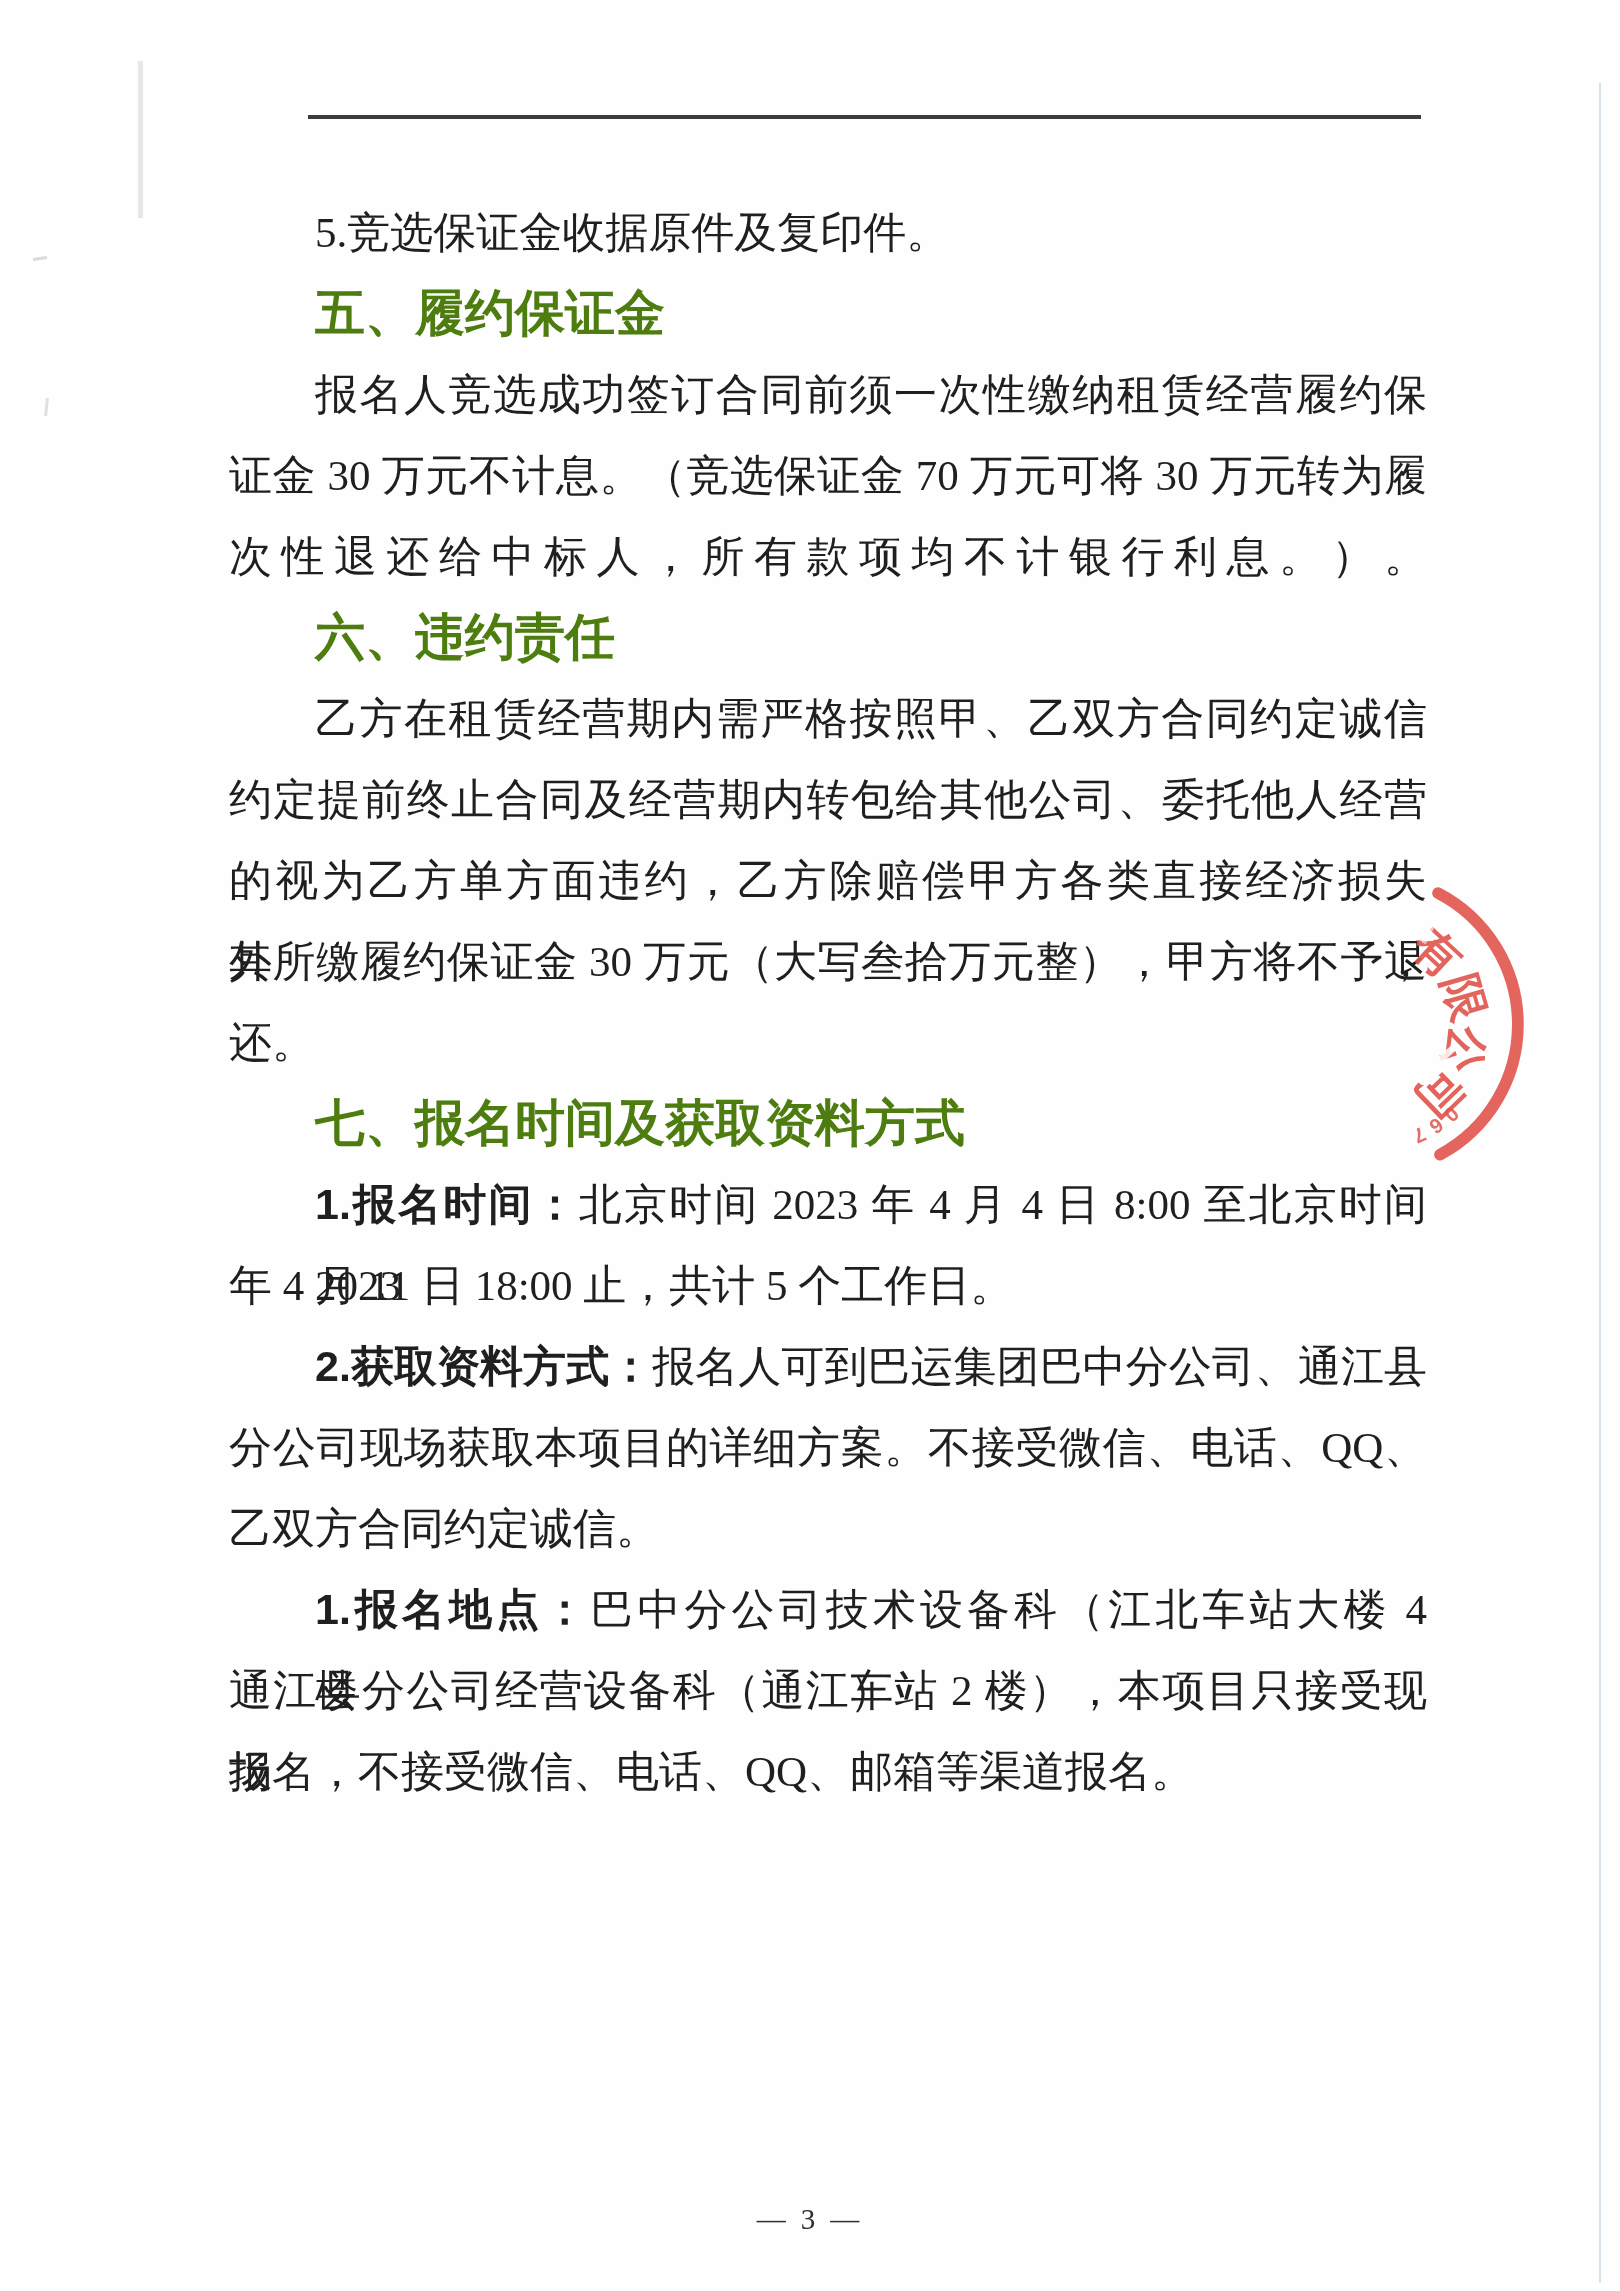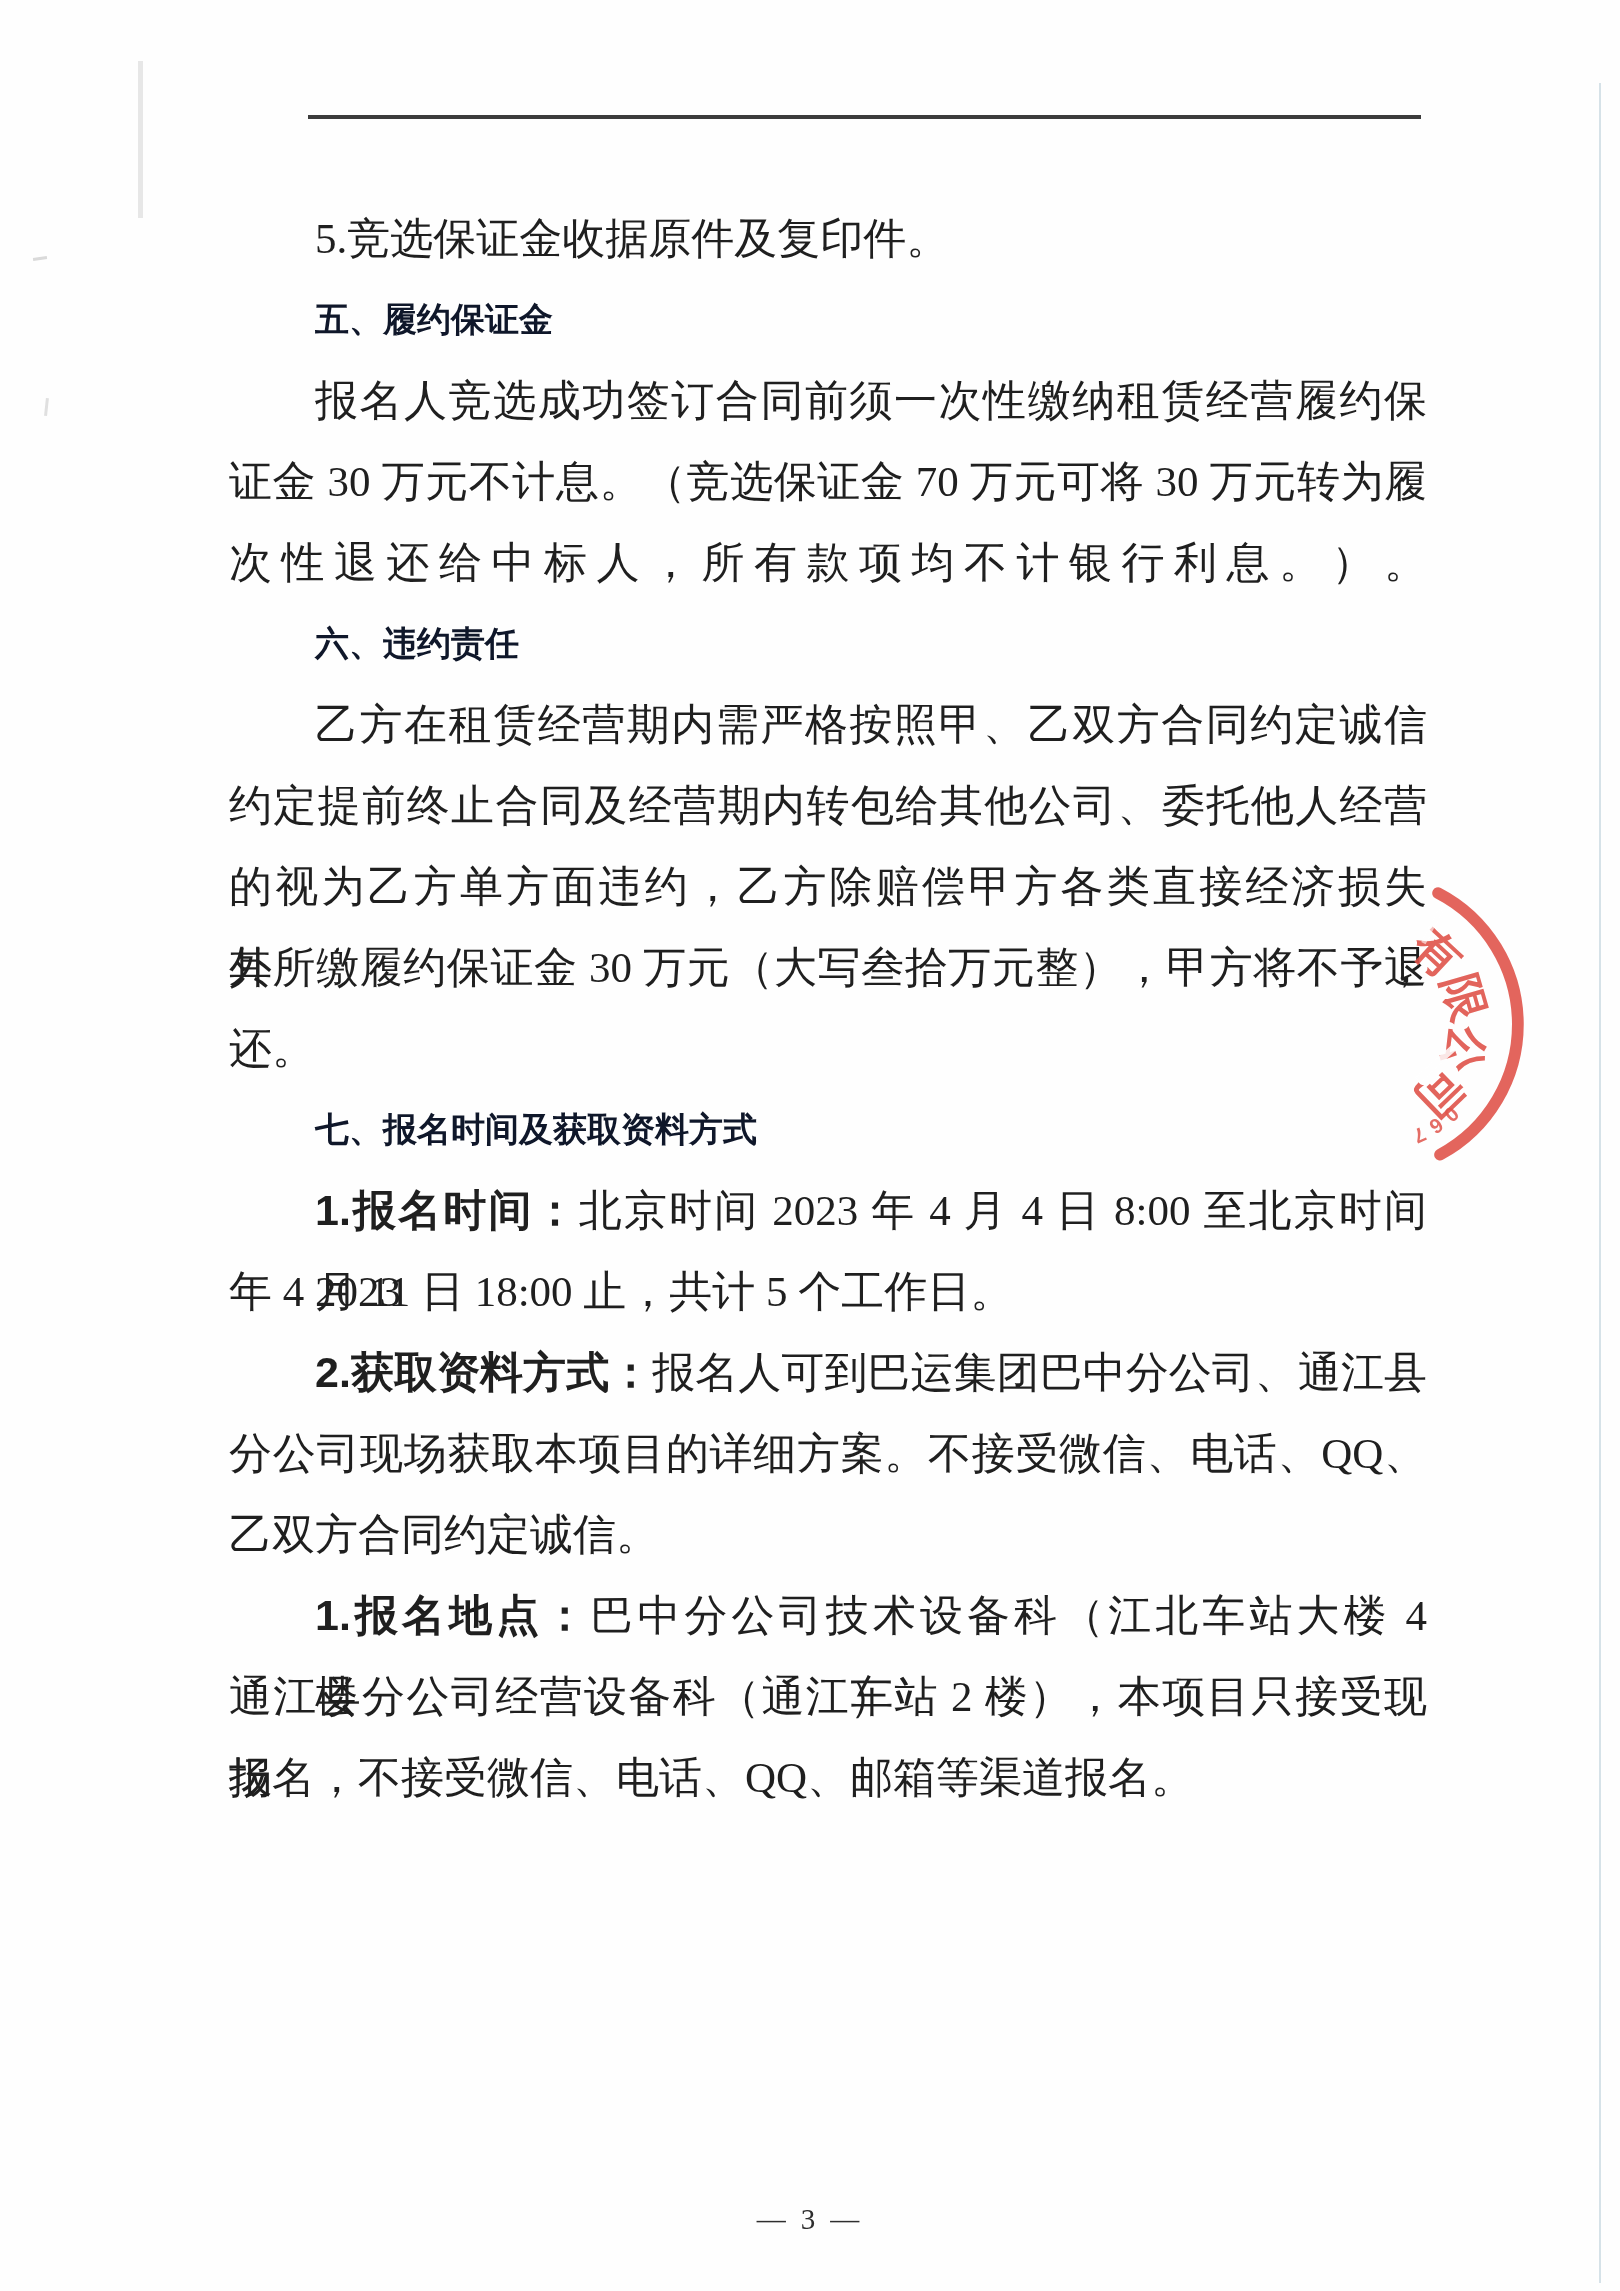--- a/index.html
+++ b/index.html
@@ -28,39 +28,39 @@
   .speck-a{
     position:absolute;left:33px;top:257px;width:13.7px;height:2.9px;
     background:#b5b5b5;opacity:.5;transform:rotate(-8deg);
   }
   .speck-b{
     position:absolute;left:45px;top:398px;width:2.9px;height:17.6px;
     background:#b5b5b5;opacity:.4;transform:rotate(6deg);
   }
   
   .doc{
-    position:absolute;left:229px;top:198px;width:1198px;
+    position:absolute;left:229px;top:192px;width:1198px;
   }
   .ln{
     height:81px;line-height:81px;
     font-size:43px;
     white-space:nowrap;
   }
   .ln.just{
     white-space:normal;
     text-align:justify;
     text-align-last:justify;
     text-justify:inter-character;
   }
   .ln.ind{padding-left:86px;}
   .ln.hd{
     font-family:"Liberation Sans","DejaVu Sans",sans-serif;
-    font-weight:700;font-size:34px;
+    font-weight:700;font-size:50px;
     padding-left:86px;
-    color:#0f172a;
+    color:#4d7c0f;
   }
   .lbl{
     font-family:"Liberation Sans","DejaVu Sans",sans-serif;
     font-weight:700;
   }
   
   .footer{
     position:absolute;left:0;top:2203px;width:1620px;
     text-align:center;font-size:29px;color:#2e2e2e;
     letter-spacing:3.9px;

